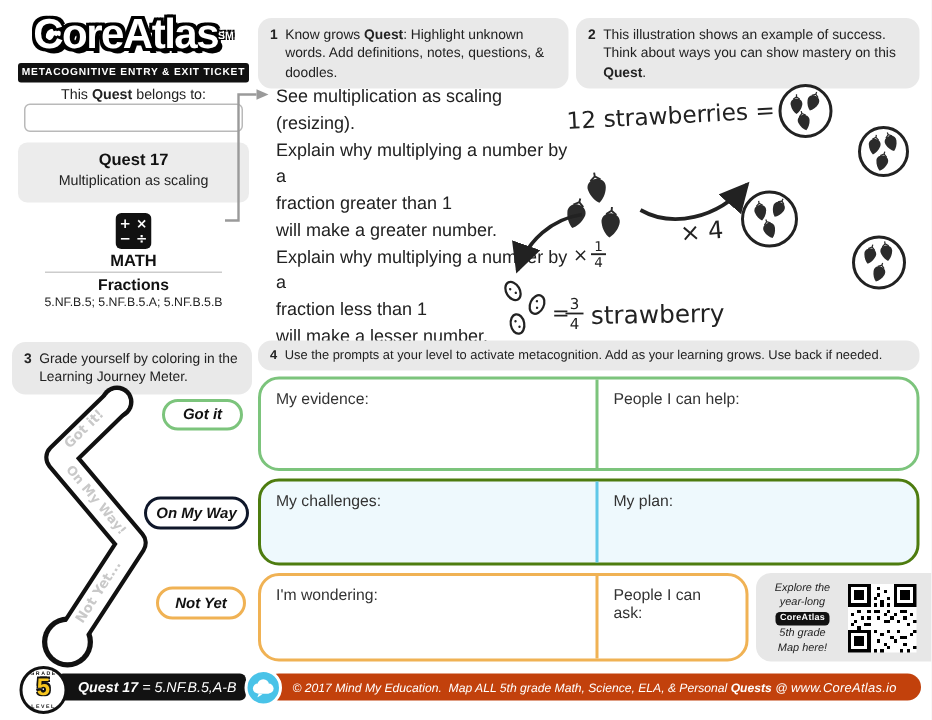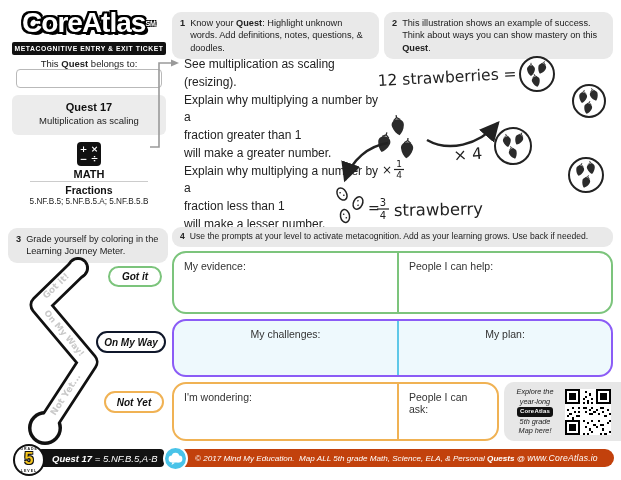--- a/index.html
+++ b/index.html
@@ -40,21 +40,21 @@
   .pill-got { left:108px; top:266px; width:54px; height:21px; border:2px solid #7cc47c; }
   .pill-way { left:96px; top:331px; width:70px; height:22px; border:2px solid #0f172a; }
   .pill-not { left:104px; top:391px; width:60px; height:22px; border:2px solid #f0b254; }
 
   
   .pbox { position:absolute; border-radius:14px; background:#fff; }
   .pbox .vdiv { position:absolute; top:0; bottom:0; width:2px; }
   .pbox .cell { position:absolute; top:0; bottom:0; padding:7px 10px; font-size:10.5px; color:#333; }
   .box-green { left:172px; top:251px; width:441px; height:63px; border:2px solid #7cc47c; }
   .box-green .vdiv { left:223px; background:#7cc47c; }
-  .box-blue { left:172px; top:319px; width:441px; height:58px; border:2px solid #8b5cf6; background:#eef9fd;text-align:center; }
+  .box-blue { left:172px; top:319px; width:441px; height:58px; border:2px solid #4d7c0f; background:#eef9fd; }
   .box-blue .vdiv { left:223px; background:#5fc8e8; }
   .box-orange { left:172px; top:382px; width:327px; height:59px; border:2px solid #f0b254; }
   .box-orange .vdiv { left:223px; background:#f0b254; }
   .cell-l { left:0; right:auto; }
   .cell-r { left:225px; }
 
   .qr-panel { position:absolute; left:504px; top:382px; width:129px; height:59px; background:#e7e7e7; border-radius:10px; display:flex; align-items:center; padding:4px 5px; gap:4px; }
   .qr-text { width:52px; text-align:center; font-size:7.3px; font-style:italic; line-height:1.3; color:#222; }
   .qr-logo { display:inline-block; background:#111; color:#fff; font-weight:700; font-style:normal; font-size:6px; padding:1px 3px; border-radius:3px; letter-spacing:.2px; }
 
@@ -107,21 +107,21 @@
   <div class="topic">Fractions</div>
   <div class="standards">5.NF.B.5; 5.NF.B.5.A; 5.NF.B.5.B</div>
 
   <svg style="position:absolute;left:145px;top:55px;" width="45" height="100" viewBox="0 0 45 100">
     <polyline points="5,92 14,92 14,8 26,8" fill="none" stroke="#9a9a9a" stroke-width="1.6"></polyline>
     <path d="M26,4.5 L34,8 L26,11.5 Z" fill="#9a9a9a"></path>
   </svg>
 
   <div class="sec-head" style="left:172px;top:12px;width:207px;">
     <span class="sec-num">1</span>
-    <span class="sec-text"><span>Know your </span><b>Quest</b><span>: Highlight unknown words. Add definitions, notes, questions, &amp; doodles.</span></span>
+    <span class="sec-text"><span>Know grows </span><b>Quest</b><span>: Highlight unknown words. Add definitions, notes, questions, &amp; doodles.</span></span>
   </div>
   <div class="desc">
     <div>See multiplication as scaling (resizing).</div>
     <div>Explain why multiplying a number by a</div>
     <div>fraction greater than 1</div>
     <div>will make a greater number.</div>
     <div>Explain why multiplying a number by a</div>
     <div>fraction less than 1</div>
     <div>will make a lesser number.</div>
   </div>

